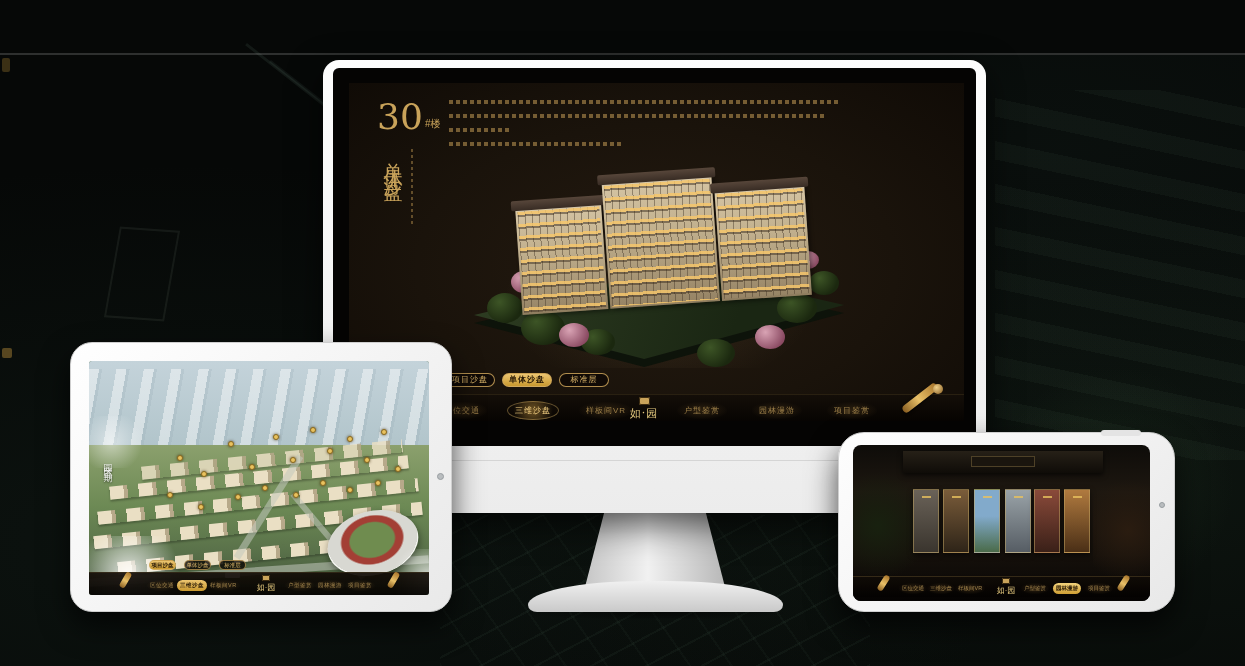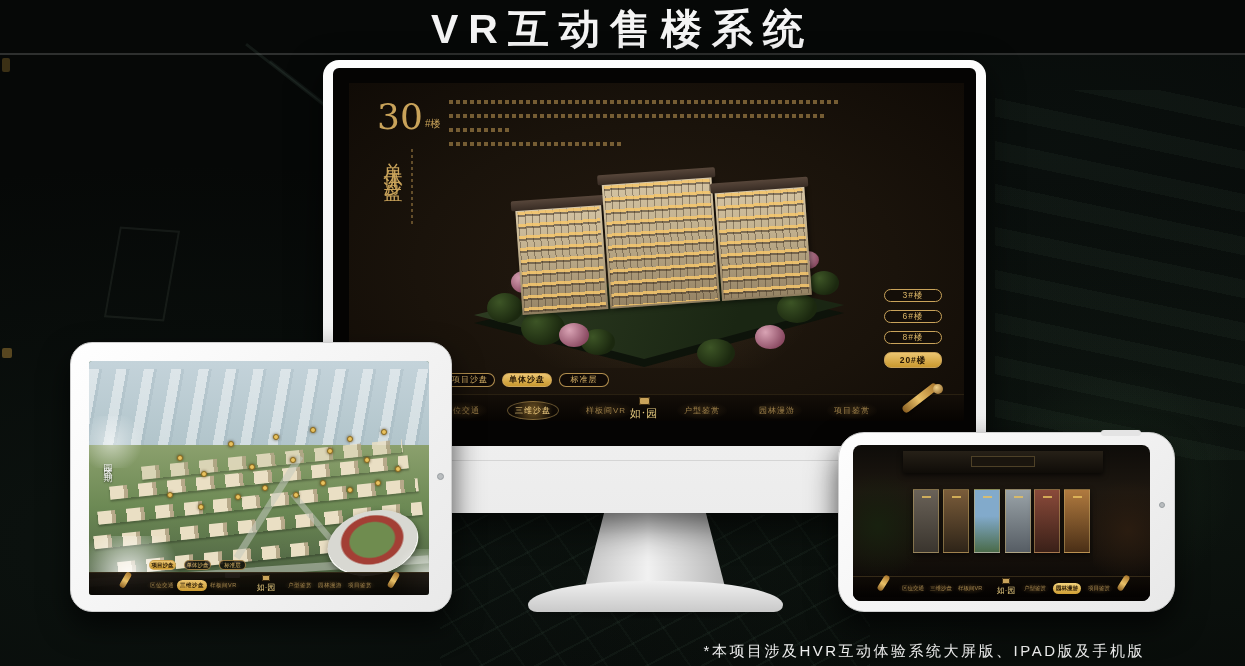--- a/index.html
+++ b/index.html
@@ -236,22 +236,20 @@
   <div class="bg-road1"></div>
   <div class="bg-road2"></div>
   <div class="bg-sign"></div>
   <div class="bg-blocks"></div>
   <div class="bg-map-bottom"></div>
   <div class="bg-green-blob"></div>
   <div class="bg-logo-left"></div>
   <div class="bg-logo-left2"></div>
   <div class="title-underline"></div>
 
-  <div class="main-title">VR互动售楼系统</div>
-  <div class="footnote">*本项目涉及HVR互动体验系统大屏版、IPAD版及手机版</div>
 
   <div class="stand-shadow"></div>
   <div class="stand-neck"></div>
   <div class="stand-base"></div>
 
   <div class="monitor-frame">
     <div class="chin-seam"></div>
     <div class="m-glass">
       <div class="m-ui">
 
@@ -279,27 +277,20 @@
           <span class="tree pink p2"></span>
           <span class="tree pink p3"></span>
           <span class="tree pink p4"></span>
           <div class="b-rot">
             <div class="seg s1"></div>
             <div class="seg s2"></div>
             <div class="seg s3"></div>
           </div>
         </div>
 
-        <div class="m-btns">
-
-        <div class="floor-btn">3#楼</div>
-            <div class="floor-btn">6#楼</div>
-            <div class="floor-btn">8#楼</div>
-            <div class="floor-btn active">20#楼</div>
-          </div>
 
         <div class="m-subtabs">
 
         <div class="sub-tab">项目沙盘</div>
             <div class="sub-tab active">单体沙盘</div>
             <div class="sub-tab">标准层</div>
           </div>
 
         <div class="m-menubar">
           <div class="menu-group mg-left">

